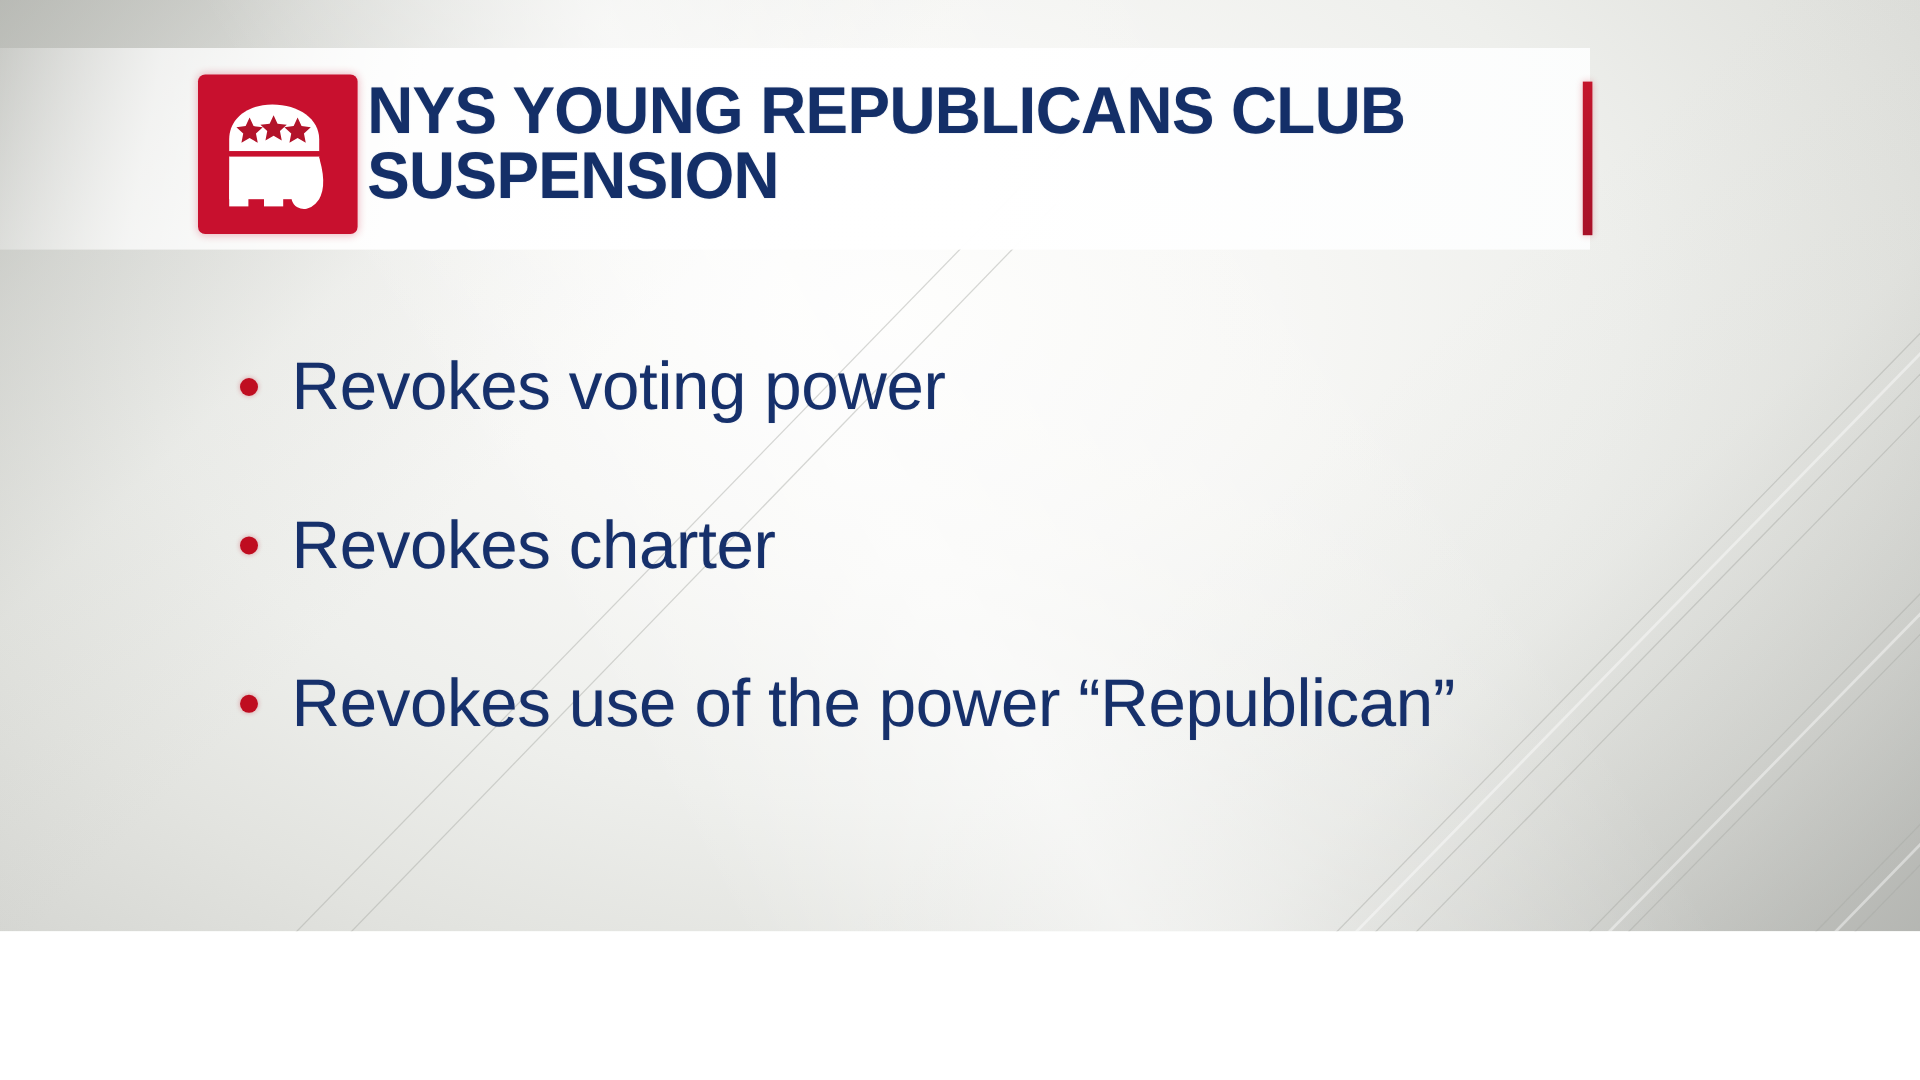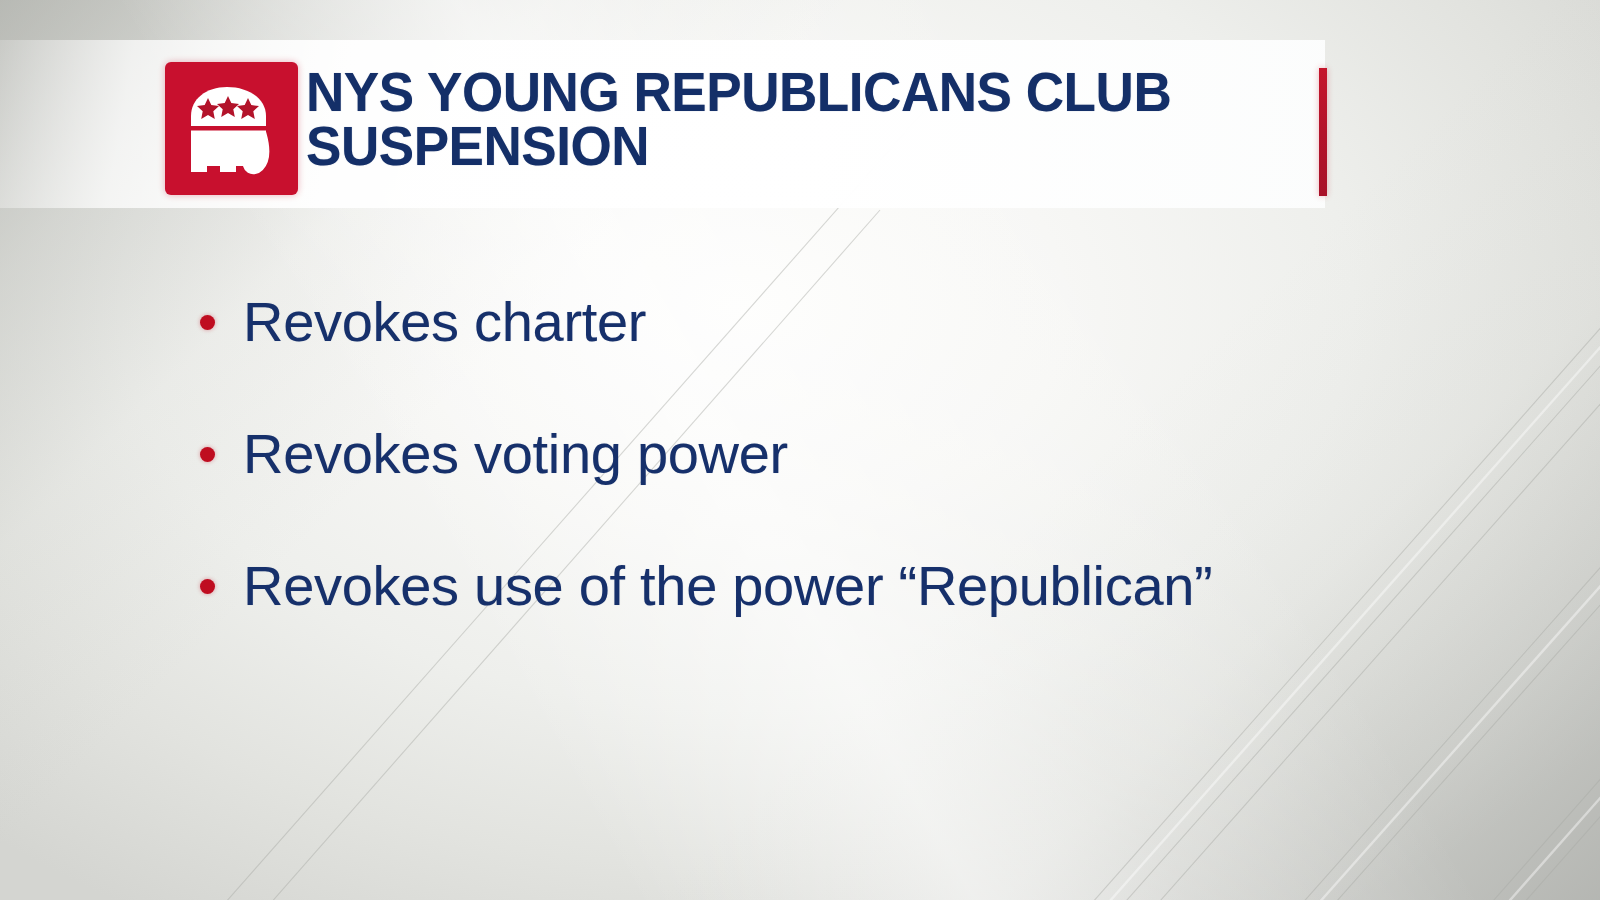--- a/index.html
+++ b/index.html
@@ -7,21 +7,21 @@
     padding: 0;
     width: 1600px;
     height: 900px;
     overflow: hidden;
     background: #ffffff;
   }
 
   #screen {
     position: relative;
     width: 1600px;
-    height: 900px;
+    height: 776px;
     overflow: hidden;
     font-family: "Liberation Sans", sans-serif;
     background: #eceeea;
   }
 
   
   .bg-base {
     position: absolute;
     inset: 0;
     background:
@@ -217,25 +217,25 @@
   <div class="headline">
     <div>NYS YOUNG REPUBLICANS CLUB</div>
     <div>SUSPENSION</div>
   </div>
 
   <div class="accent-rule"></div>
 
   <div class="bullets">
     <div class="bullet-row">
       <span class="bullet-dot"></span>
-      <span class="bullet-text">Revokes charter</span>
+      <span class="bullet-text">Revokes voting power</span>
     </div>
     <div class="bullet-row">
       <span class="bullet-dot"></span>
-      <span class="bullet-text">Revokes voting power</span>
+      <span class="bullet-text">Revokes charter</span>
     </div>
     <div class="bullet-row">
       <span class="bullet-dot"></span>
       <span class="bullet-text">Revokes use of the power “Republican”</span>
     </div>
   </div>
 
 </div>
 
 </body></html>

